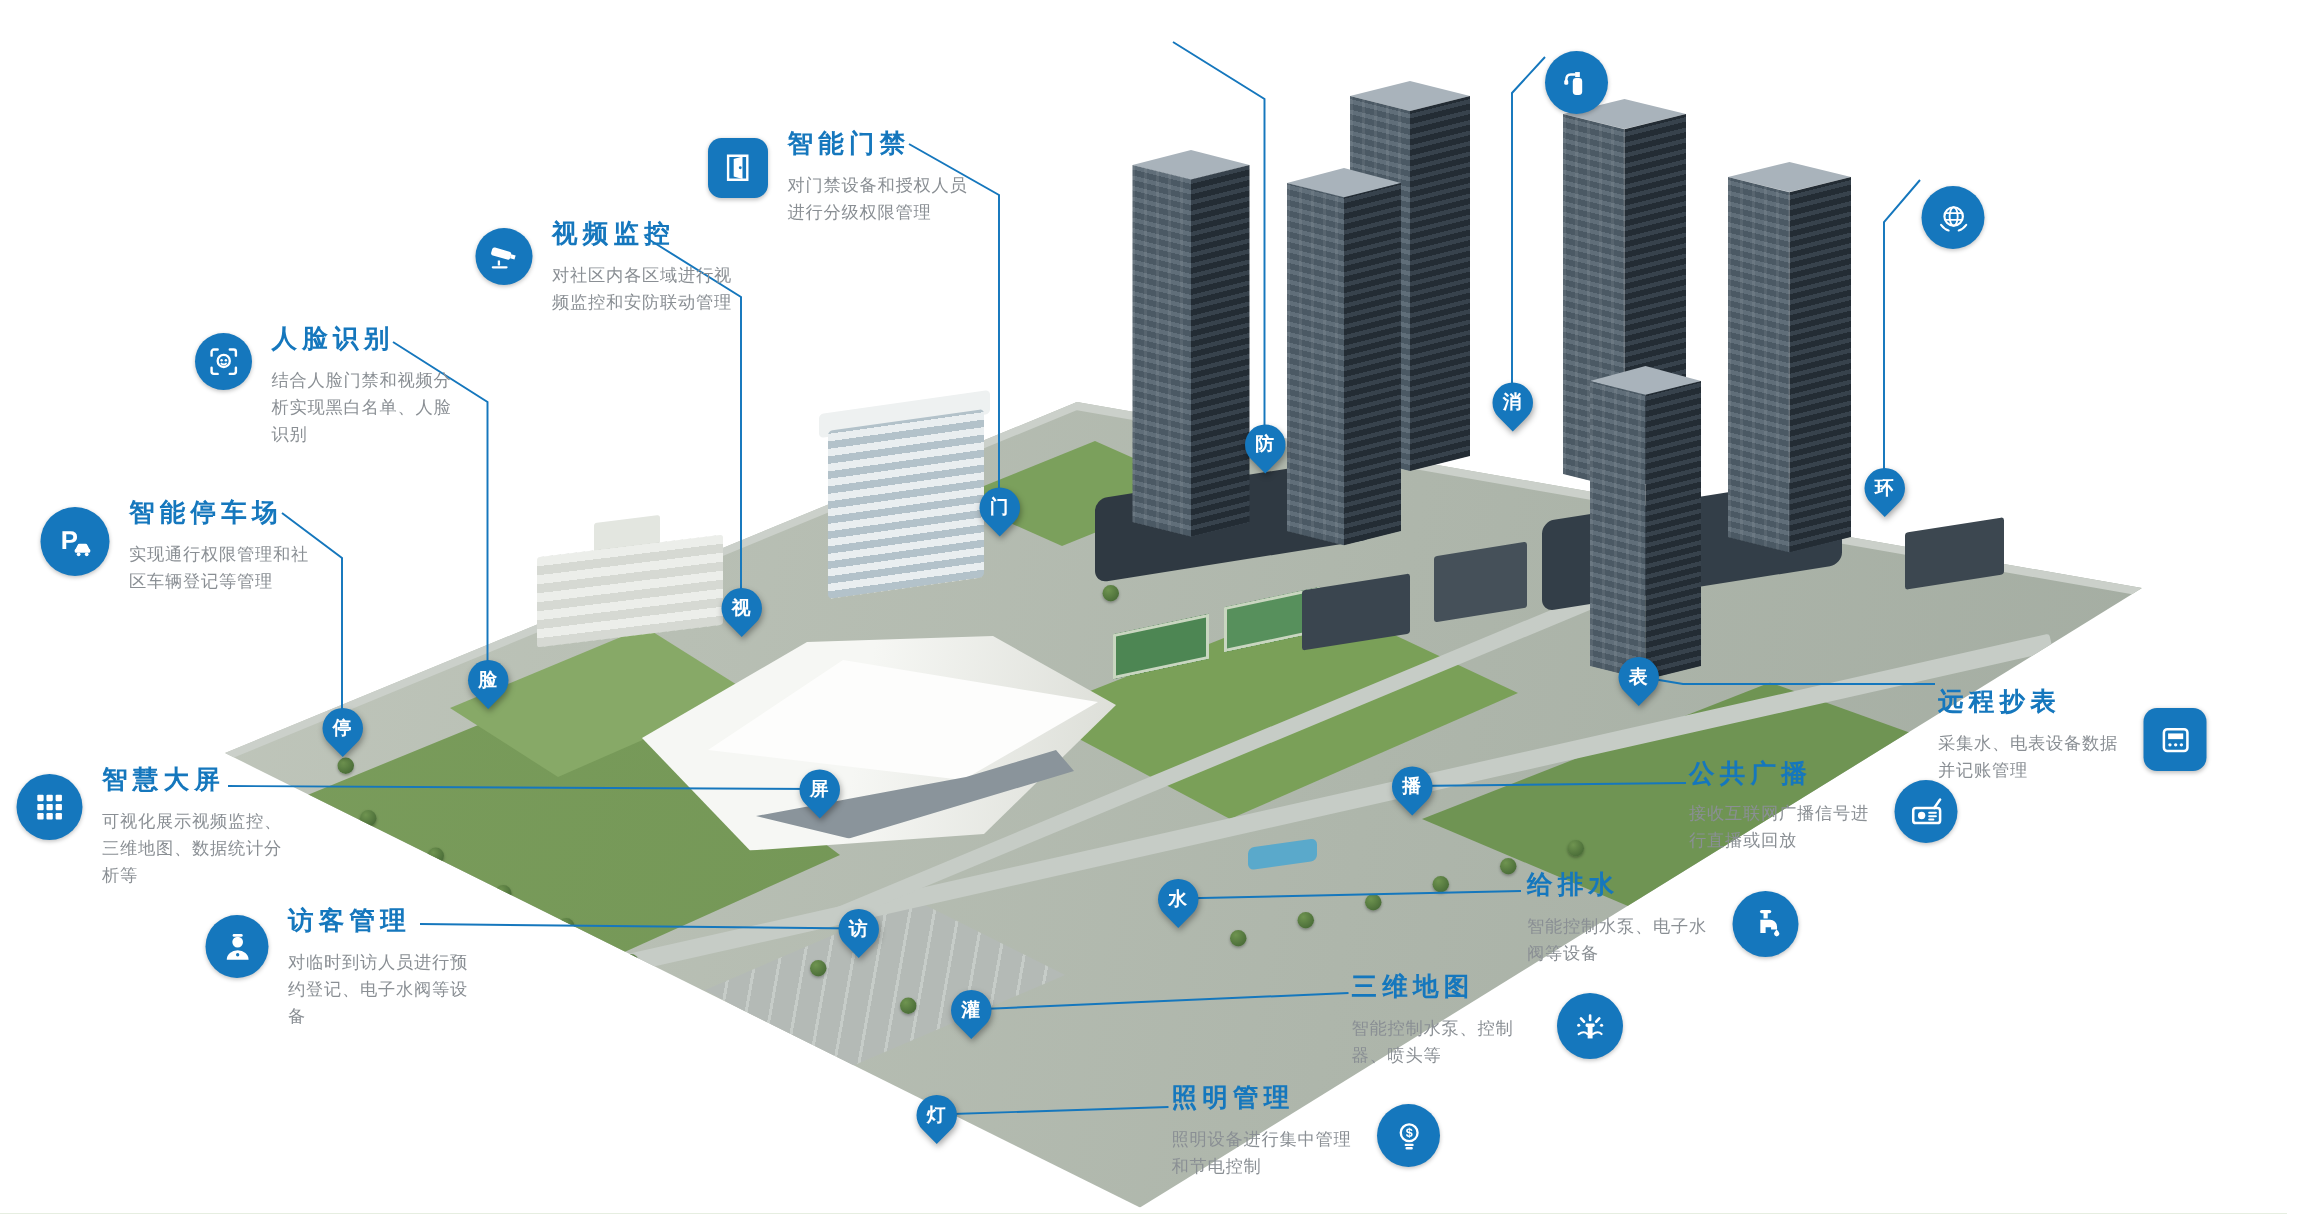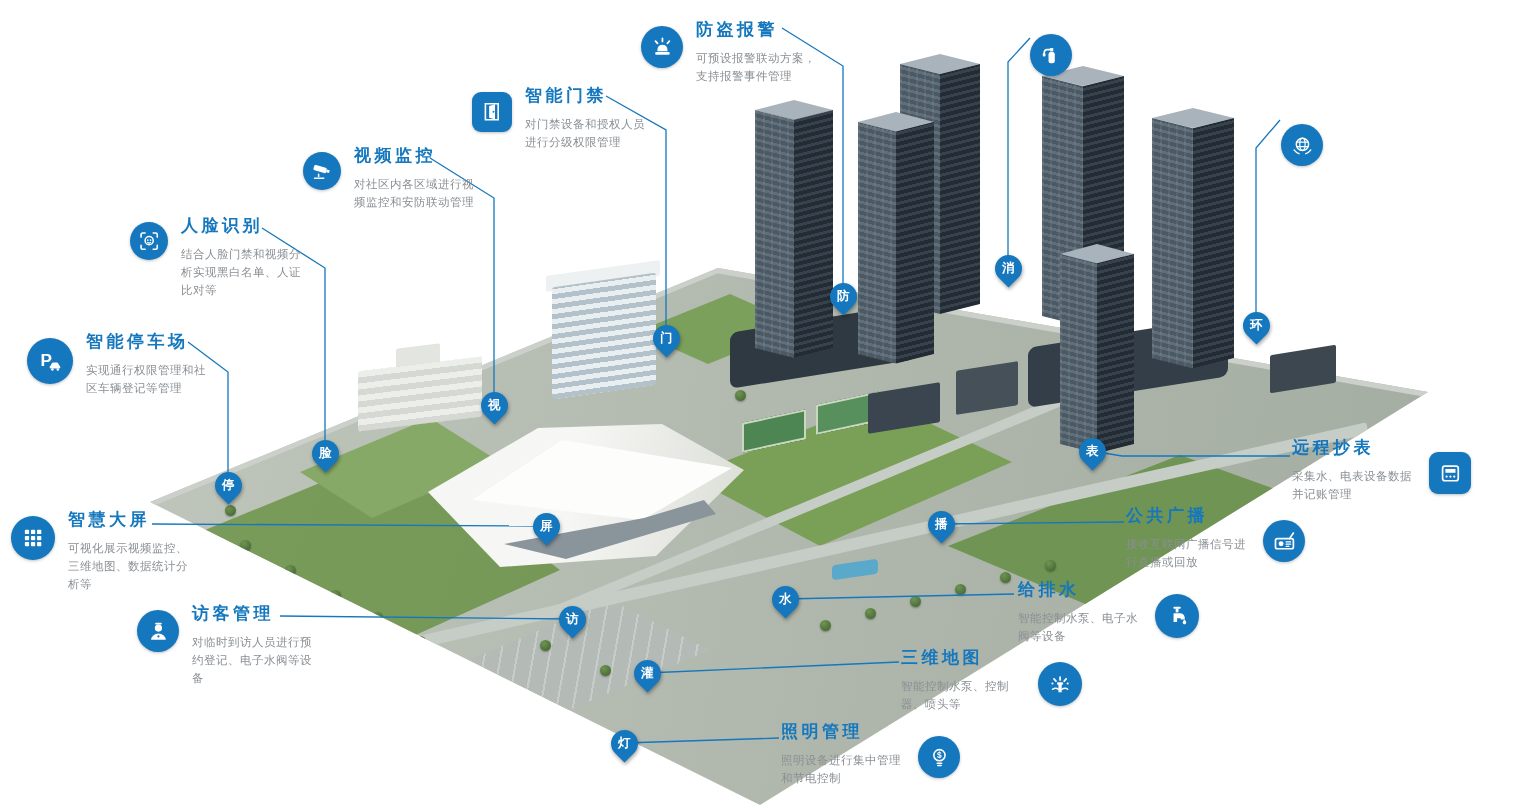--- a/index.html
+++ b/index.html
@@ -196,33 +196,20 @@
   <div class="pin" style="left:558.5px;top:605.5px;">
       <span>访</span>
     </div>
   <div class="pin" style="left:633.5px;top:659.5px;">
       <span>灌</span>
     </div>
   <div class="pin" style="left:610.5px;top:729.5px;">
       <span>灯</span>
     </div>
 
-  <div class="callout" style="left:641px;top:18px;">
-    <div class="co-icon" style="width:42px;height:42px;">
-      <svg viewBox="0 0 24 24">
-          <path d="M7.5 14a4.5 4.5 0 0 1 9 0v1.5h-9z" fill="#fff"></path>
-          <rect x="5.5" y="16" width="13" height="2.6" rx="1.2" fill="#fff"></rect>
-          <path d="M12 4v2.6M5.8 6.4l1.8 1.9M18.2 6.4l-1.8 1.9" stroke="#fff" stroke-width="1.6" stroke-linecap="round"></path>
-        </svg>
-    </div>
-    <div class="co-text">
-        <div class="co-title">防盗报警</div>
-        <div class="co-desc">可预设报警联动方案，支持报警事件管理</div>
-      </div>
-  </div>
 
   <div class="callout icon-right" style="left:1030px;top:18px;">
     <div class="co-icon" style="width:42px;height:42px;">
       <svg viewBox="0 0 24 24">
           <rect x="9.4" y="9" width="5.6" height="10" rx="2" fill="#fff"></rect>
           <rect x="10.8" y="5.4" width="2.8" height="3" fill="#fff"></rect>
           <path d="M10.5 6.8H8.2c-1.8 0-2.7 1.5-2.7 3.4" stroke="#fff" stroke-width="1.5" fill="none" stroke-linecap="round"></path>
           <rect x="4.3" y="10" width="2.4" height="3" rx="1" fill="#fff"></rect>
         </svg>
     </div>
@@ -235,21 +222,21 @@
           <path d="M9.5 6.5L15 5v14l-5.5-1.5z" fill="#fff"></path>
           <circle cx="13.6" cy="12" r=".9" fill="#1577bd"></circle>
         </svg>
     </div>
     <div class="co-text">
         <div class="co-title">智能门禁</div>
         <div class="co-desc">对门禁设备和授权人员进行分级权限管理</div>
       </div>
   </div>
 
-  <div class="callout" style="left:303px;top:144px;">
+  <div class="callout" style="left:317px;top:144px;">
     <div class="co-icon" style="width:38px;height:38px;">
       <svg viewBox="0 0 24 24">
           <g transform="rotate(16 11 10)">
             <rect x="3.5" y="7.5" width="13" height="5.4" rx="1.6" fill="#fff"></rect>
             <rect x="16.5" y="8.8" width="3" height="2.8" fill="#fff"></rect>
           </g>
           <path d="M8.5 14.5v3.2" stroke="#fff" stroke-width="1.5"></path>
           <path d="M4.5 19h9" stroke="#fff" stroke-width="1.5" stroke-linecap="round"></path>
         </svg>
     </div>
@@ -264,21 +251,21 @@
       <svg viewBox="0 0 24 24">
           <path d="M4 8V5.5A1.5 1.5 0 0 1 5.5 4H8M16 4h2.5A1.5 1.5 0 0 1 20 5.5V8M20 16v2.5a1.5 1.5 0 0 1-1.5 1.5H16M8 20H5.5A1.5 1.5 0 0 1 4 18.5V16" stroke="#fff" stroke-width="1.6" fill="none" stroke-linecap="round"></path>
           <circle cx="12" cy="11.5" r="4" stroke="#fff" stroke-width="1.5" fill="none"></circle>
           <circle cx="10.6" cy="11" r=".8" fill="#fff"></circle>
           <circle cx="13.4" cy="11" r=".8" fill="#fff"></circle>
           <path d="M10.5 13.2c.9.8 2.1.8 3 0" stroke="#fff" stroke-width="1.2" fill="none" stroke-linecap="round"></path>
         </svg>
     </div>
     <div class="co-text">
         <div class="co-title">人脸识别</div>
-        <div class="co-desc">结合人脸门禁和视频分析实现黑白名单、人证比对等</div>
+        <div class="co-desc">结合人脸门禁和视频分析实现黑白名单、人脸识别</div>
       </div>
   </div>
 
   <div class="callout" style="left:27px;top:330px;">
     <div class="co-icon" style="width:46px;height:46px;">
       <svg viewBox="0 0 24 24">
           <text x="4.5" y="16.5" font-size="14" font-weight="bold" fill="#fff" font-family="Liberation Sans, sans-serif">P</text>
           <path d="M12.5 16.5h7.6l-1.1-2.3a1.2 1.2 0 0 0-1.1-.7h-3.2a1.2 1.2 0 0 0-1.1.7z" fill="#fff"></path>
           <rect x="12" y="16.2" width="8.6" height="2.2" rx="1" fill="#fff"></rect>
           <circle cx="14.2" cy="19.2" r="1" fill="#fff"></circle>
@@ -295,21 +282,21 @@
     <div class="co-icon" style="width:42px;height:42px;">
       <svg viewBox="0 0 24 24">
           <circle cx="12" cy="11" r="5.5" stroke="#fff" stroke-width="1.3" fill="none"></circle>
           <ellipse cx="12" cy="11" rx="2.4" ry="5.5" stroke="#fff" stroke-width="1.1" fill="none"></ellipse>
           <path d="M6.8 9h10.4M6.8 13h10.4" stroke="#fff" stroke-width="1.1"></path>
           <path d="M4.5 16c1.5 2 2.5 2.8 4.5 3.4M19.5 16c-1.5 2-2.5 2.8-4.5 3.4" stroke="#fff" stroke-width="1.2" fill="none" stroke-linecap="round"></path>
         </svg>
     </div>
   </div>
 
-  <div class="callout icon-right" style="left:1292px;top:436px;">
+  <div class="callout icon-right" style="left:1292px;top:456px;">
     <div class="co-text">
         <div class="co-title">远程抄表</div>
         <div class="co-desc">采集水、电表设备数据并记账管理</div>
       </div>
     <div class="co-icon square" style="width:42px;height:42px;">
       <svg viewBox="0 0 24 24">
           <rect x="5" y="5.5" width="14" height="13" rx="2" stroke="#fff" stroke-width="1.5" fill="none"></rect>
           <rect x="7.5" y="8" width="9" height="3.4" fill="#fff"></rect>
           <circle cx="8.6" cy="14.8" r="1" fill="#fff"></circle>
           <circle cx="12" cy="14.8" r="1" fill="#fff"></circle>
@@ -333,21 +320,21 @@
             <rect x="15.4" y="15.4" width="3.6" height="3.6" rx=".6"></rect>
           </g>
         </svg>
     </div>
     <div class="co-text">
         <div class="co-title">智慧大屏</div>
         <div class="co-desc">可视化展示视频监控、三维地图、数据统计分析等</div>
       </div>
   </div>
 
-  <div class="callout icon-right" style="left:1126px;top:504px;">
+  <div class="callout icon-right" style="left:1126px;top:504px;font-family:Liberation Mono, monospace;">
     <div class="co-text">
         <div class="co-title">公共广播</div>
         <div class="co-desc">接收互联网广播信号进行直播或回放</div>
       </div>
     <div class="co-icon" style="width:42px;height:42px;">
       <svg viewBox="0 0 24 24">
           <rect x="4" y="9.5" width="16" height="9" rx="1.6" stroke="#fff" stroke-width="1.5" fill="none"></rect>
           <path d="M16.5 9.5L20 4.5" stroke="#fff" stroke-width="1.5" stroke-linecap="round"></path>
           <circle cx="9" cy="14" r="2.2" fill="#fff"></circle>
           <path d="M13.5 12.4h4M13.5 14.4h4M13.5 16.4h2.5" stroke="#fff" stroke-width="1.2" stroke-linecap="round"></path>

